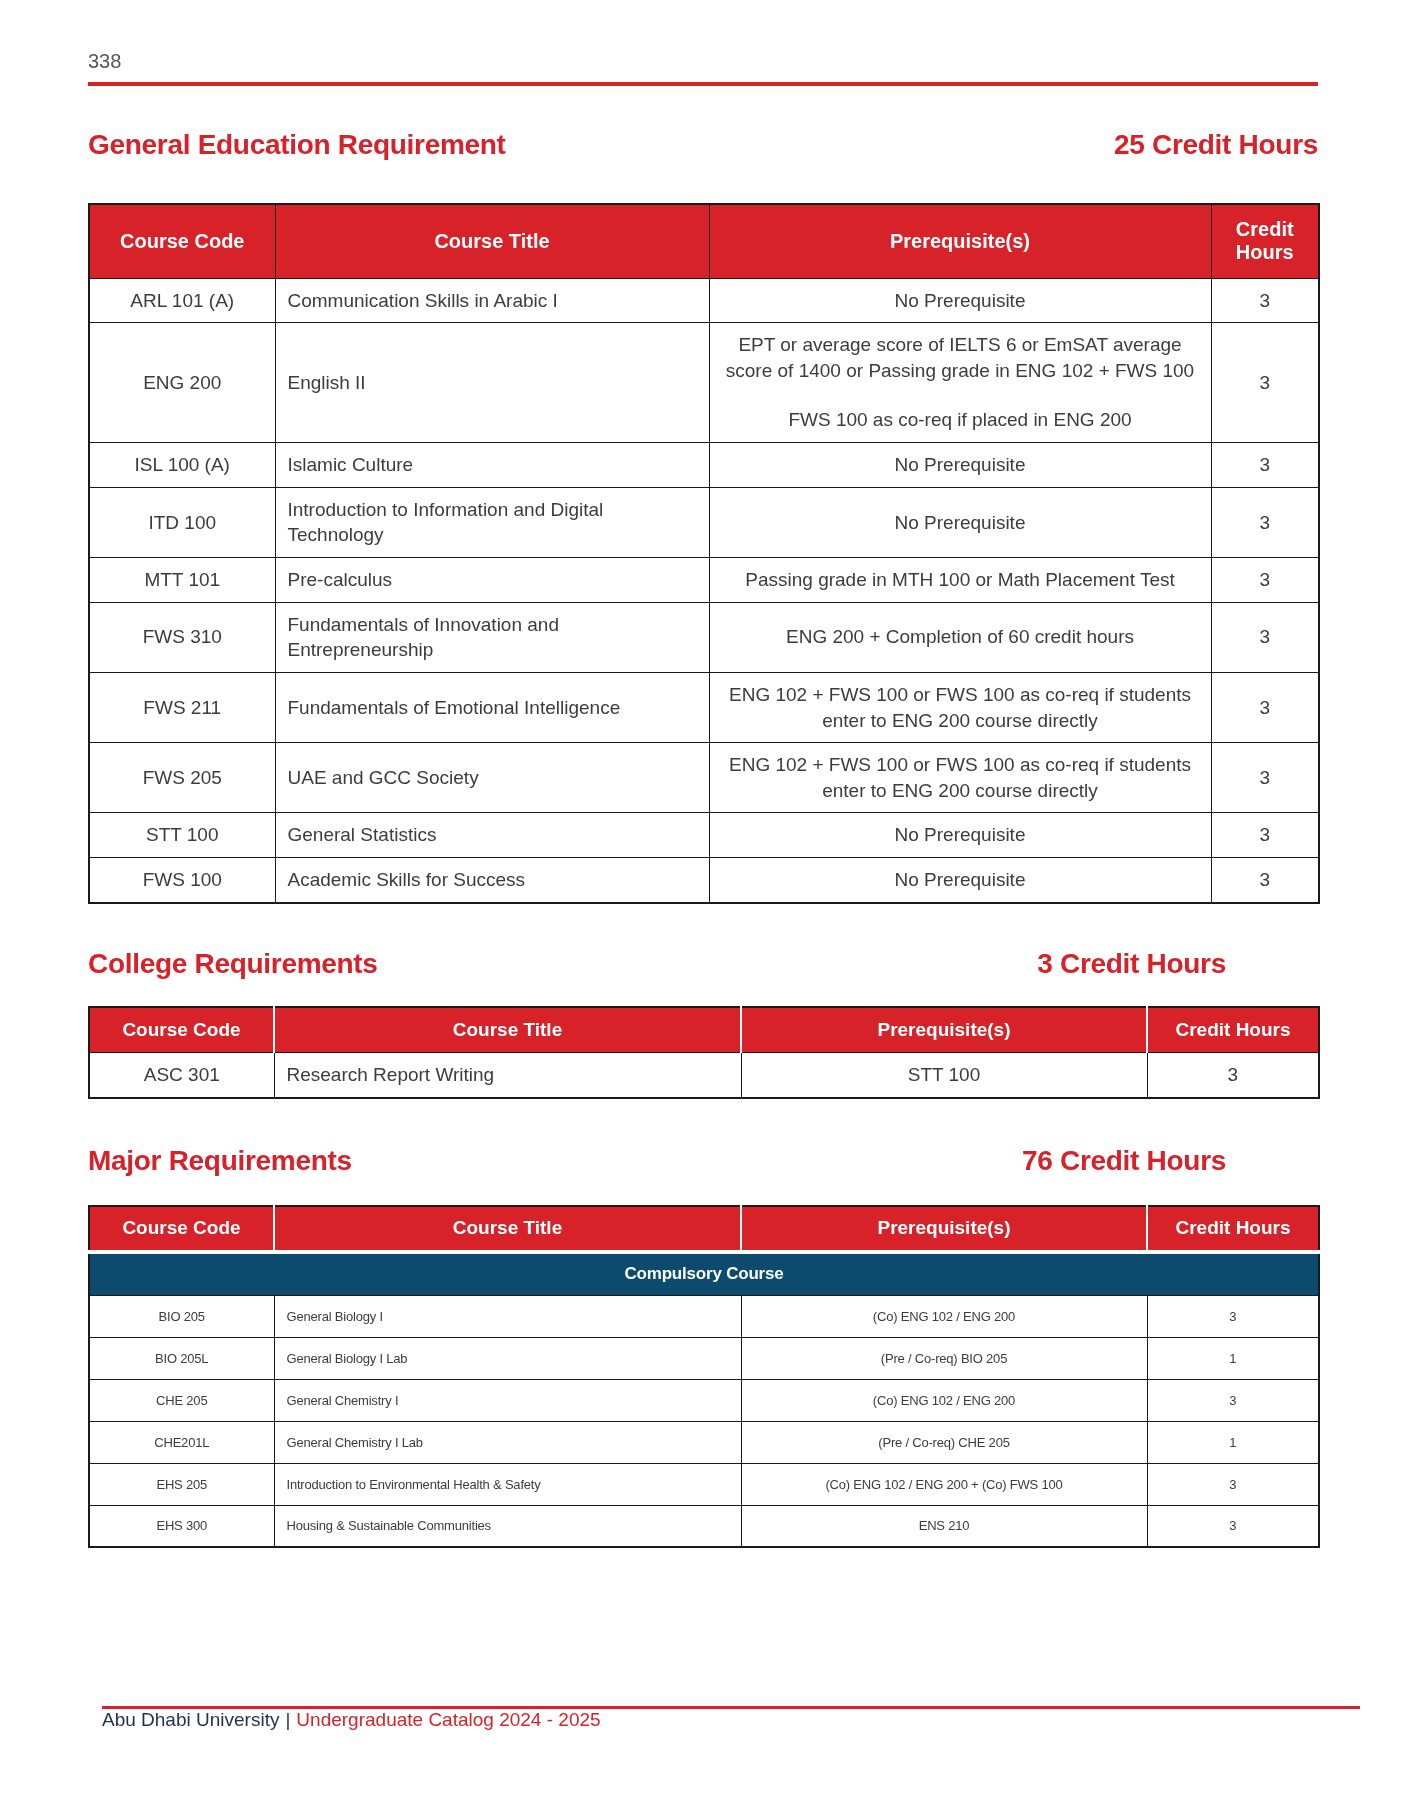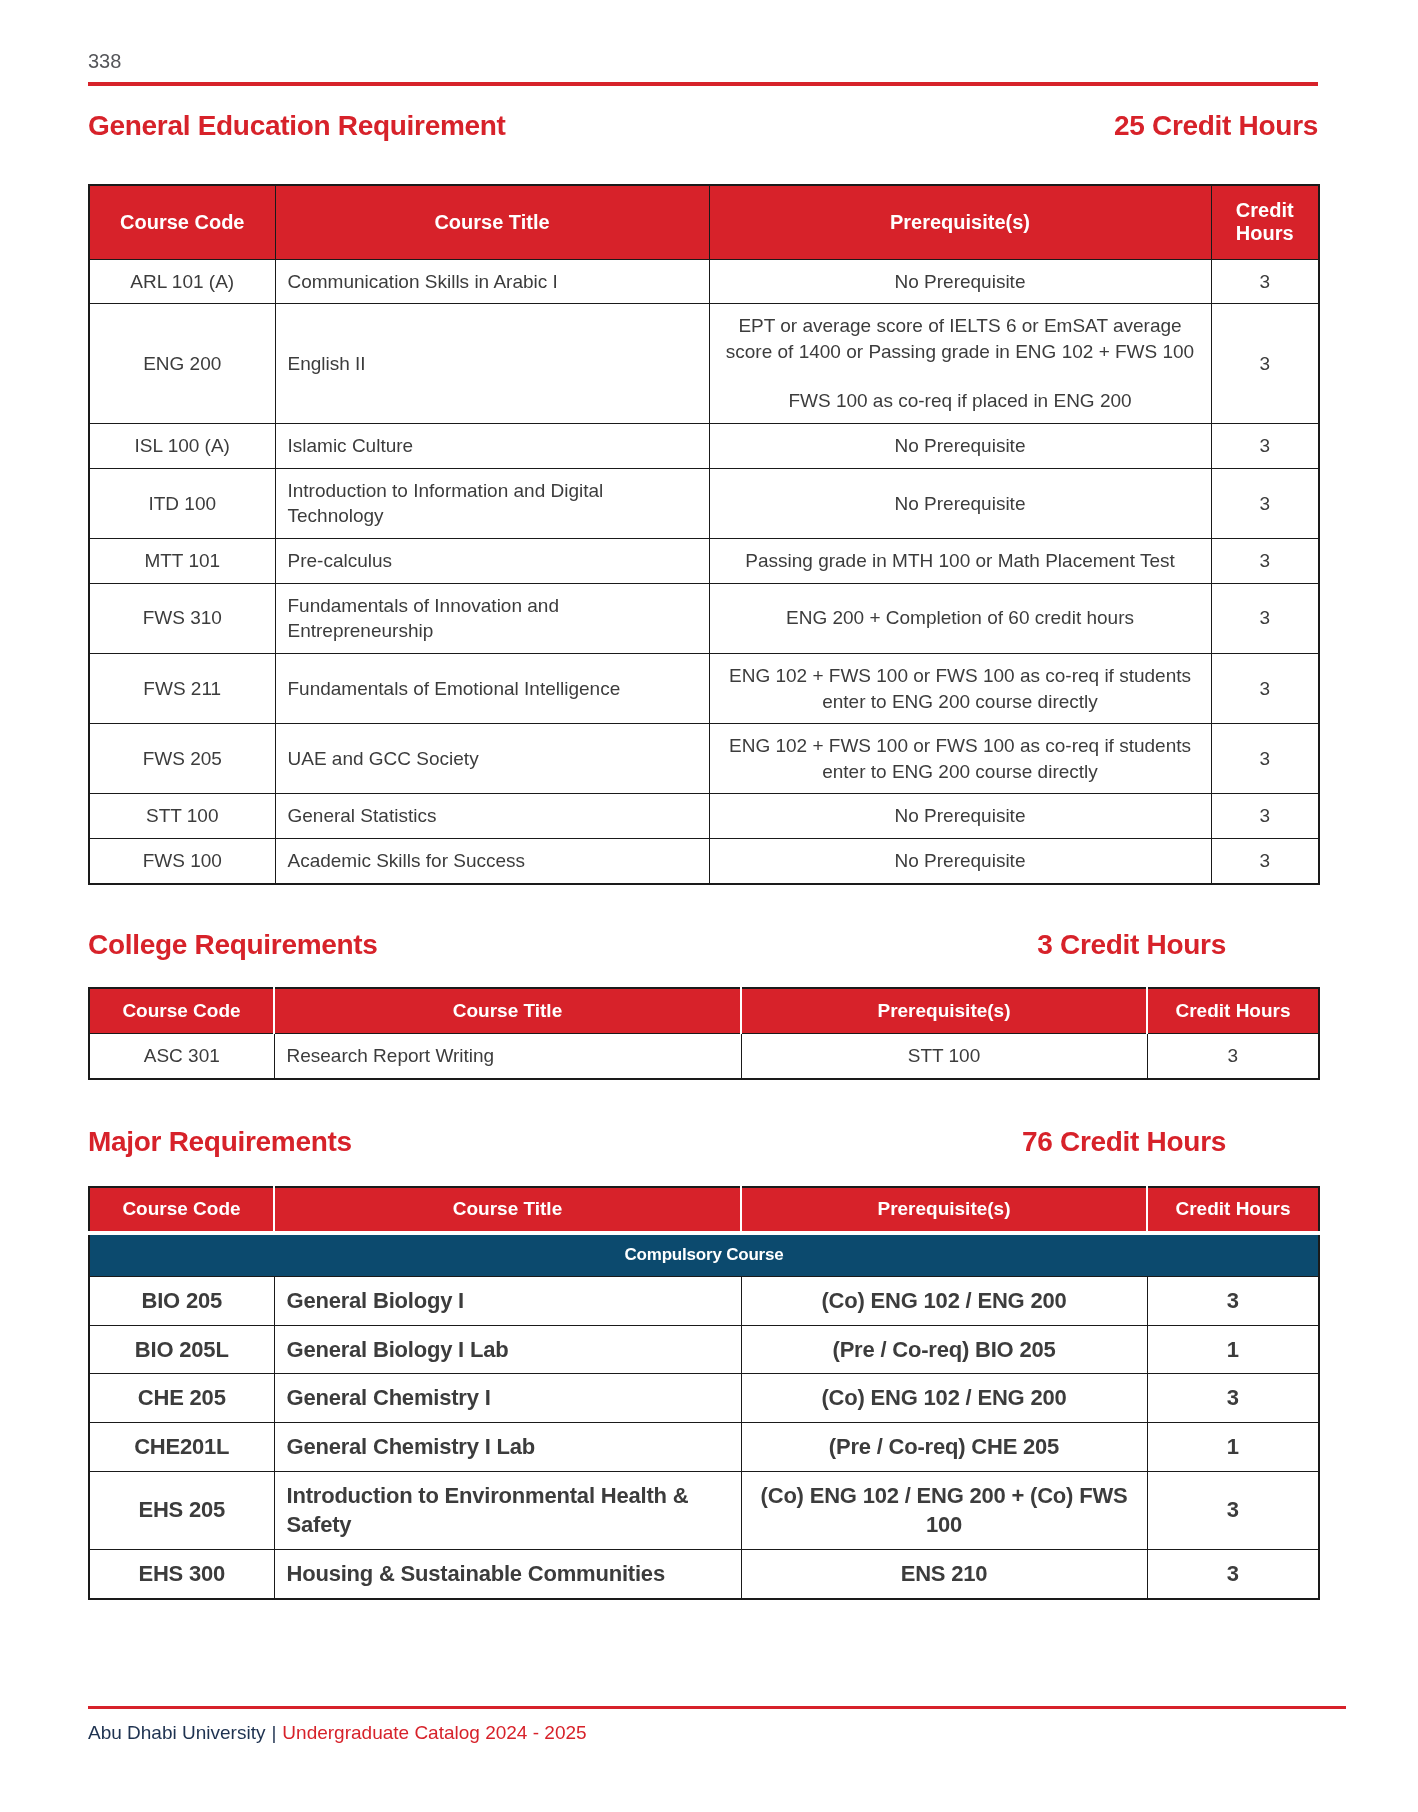--- a/index.html
+++ b/index.html
@@ -12,59 +12,59 @@
   }
   .page { padding:50px 100px 0 88px; }
 
   .page-number { font-size:20px; color:#55565a; }
   .top-rule { height:4px; background:#d7222a; border:0; margin-top:9px; }
 
   .section-heading {
     display:flex; justify-content:space-between; align-items:baseline;
     color:#d7222a; font-weight:bold; font-size:28px; letter-spacing:-0.3px;
   }
-  .sh-1 { margin-top:24px; margin-bottom:42px; }
+  .sh-1 { margin-top:43px; margin-bottom:42px; }
   .sh-2 { margin-top:44px; margin-bottom:26px; }
   .sh-3 { margin-top:46px; margin-bottom:28px;text-align:right; }
   .sh-2 .credits, .sh-3 .credits { padding-right:92px; }
 
   table { border-collapse:collapse; width:1230px; table-layout:fixed; }
   table, th, td { border:1px solid #1a1a1a; }
   table { border-width:2px; }
 
   th {
     background:#d7222a; color:#ffffff; font-weight:bold;
     text-align:center; vertical-align:middle;
   }
   .t1 th { font-size:20px; height:74px; padding:6px 10px; }
   .t2 th, .t3 th { font-size:19px; height:46px; padding:4px 8px; }
   .t2 th + th, .t3 th + th { border-left:2px solid #ffffff; }
 
   td { vertical-align:middle; padding:9px 12px; line-height:1.35; }
   .t1 td { font-size:19px; }
   .t2 td { font-size:19px; height:44px; }
-  .t3 td { font-size:22px; letter-spacing:-0.2px; height:42px;font-weight:bold; }
+  .t3 td { font-size:13px; letter-spacing:-0.2px; height:42px; }
 
   .cell-code, .cell-prereq, .cell-hours { text-align:center; }
   .cell-title { text-align:left; padding-right:20px; }
   .t1 .cell-prereq { padding-left:14px; padding-right:14px; }
   .prereq2 { margin-top:24px; }
 
   .t1 .r-arl td, .t1 .r-std td { height:42px; }
   .t1 .r-eng td { height:102px; }
   .t1 .r-two td { height:64px; }
 
   .subheader-row td {
     background:#0c4a6e; color:#ffffff; font-weight:bold; text-align:center;
     font-size:17px; height:42px; border-top:4px solid #ffffff;margin-left:38px;
   }
 
   .footer {
-    position:absolute; left:88px; top:1706px; width:1258px;
-    border-top:3px solid #d7222a; padding-top:13px;
+    position:absolute; left:102px; top:1706px; width:1258px;
+    border-top:3px solid #d7222a; padding-top:0;
     font-size:19px;
   }
   .footer .institution { color:#1e3250; }
   .footer .sep { color:#1e3250; padding:0 6px; }
   .footer .catalog { color:#d7222a; }
 </style>
 </head>
 <body>
 
 <div class="page">

